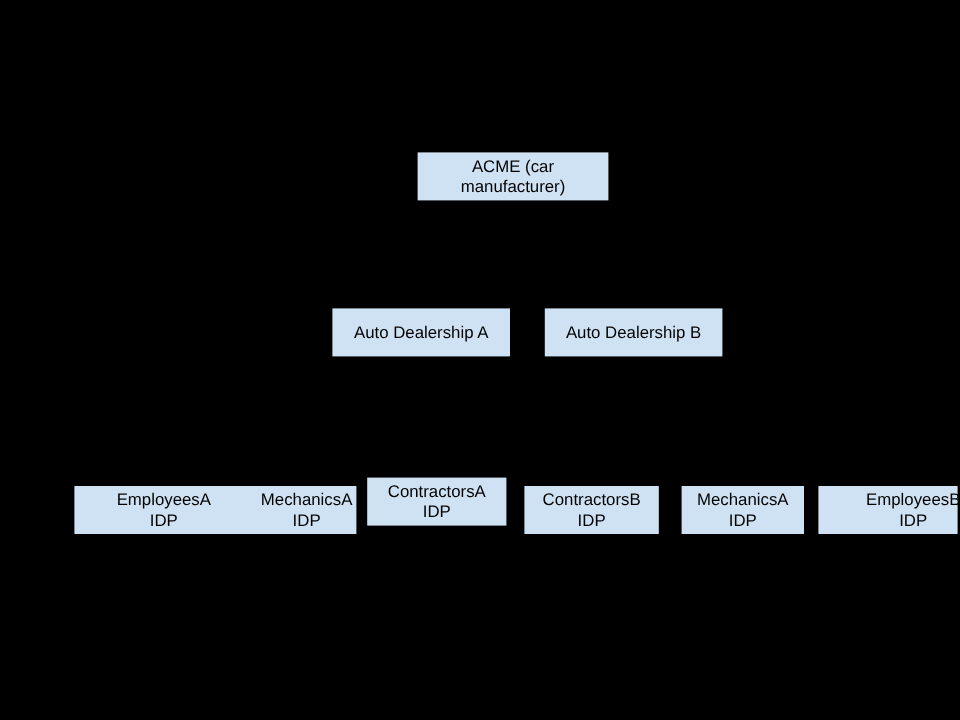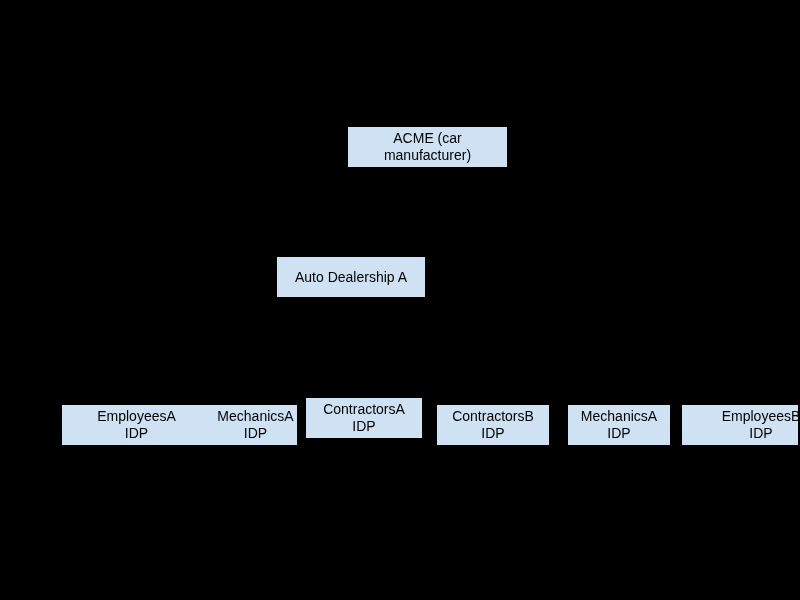--- a/index.html
+++ b/index.html
@@ -45,20 +45,21 @@
 </head>
 <body>
 
 <div class="canvas">
 
   <div class="node n-dealer-a">Auto Dealership A</div>
 
   <div class="node n-root">ACME (car
 manufacturer)</div>
 
+  <div class="node n-dealer-b">Auto Dealership B</div>
 
   <div class="node n-idp-1">EmployeesA
 IDP</div>
 
   <div class="node n-idp-2">MechanicsA
 IDP</div>
 
   <div class="node n-idp-3">ContractorsA
 IDP</div>
 

